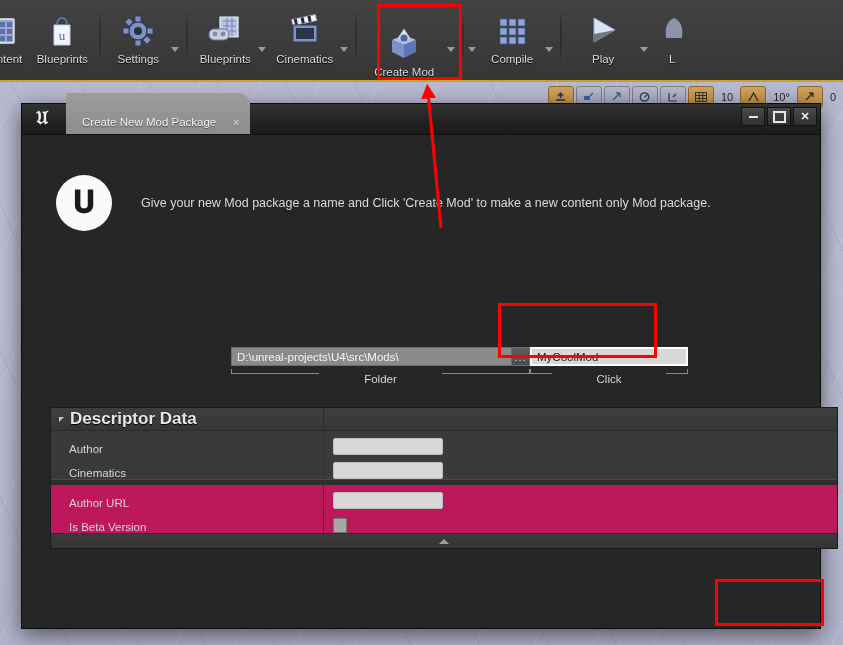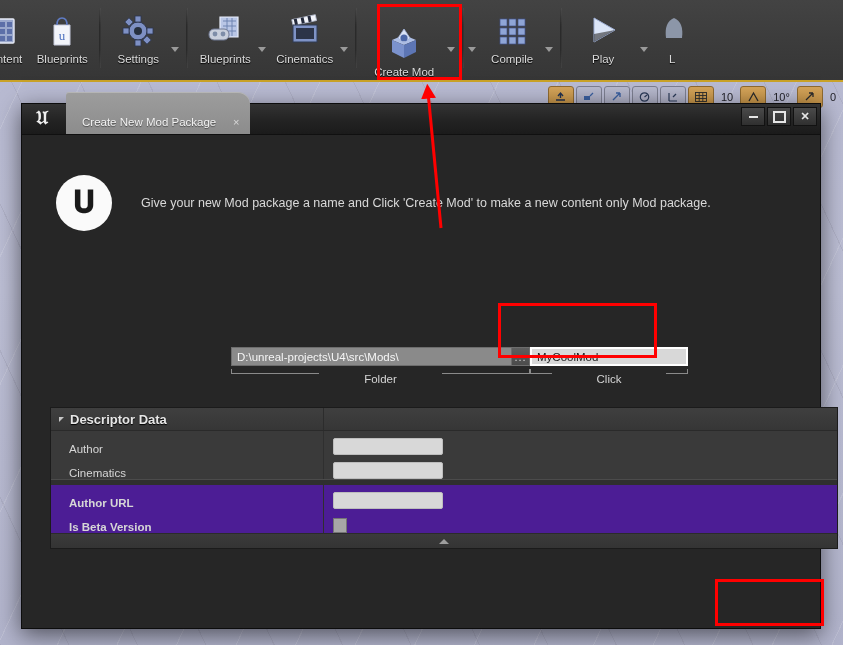--- a/index.html
+++ b/index.html
@@ -164,26 +164,26 @@
   }
   #desc-header {
     height: 22px; display: flex; align-items: center;
     background: linear-gradient(180deg, #3f3f3f 0%, #363636 100%);
     border-bottom: 1px solid #2a2a2a; padding-left: 8px; cursor: pointer;
   }
   #desc-arrow {
     width: 0; height: 0; margin-right: 6px;
     border-top: 5px solid #c6c6c6; border-right: 5px solid transparent;
   }
-  #desc-title { font-size: 13px; font-weight: bold; color: #e6e6e6; text-shadow: 0 1px 1px #000; }
+  #desc-title { font-size: 17px; font-weight: bold; color: #e6e6e6; text-shadow: 0 1px 1px #000; }
   #desc-header-split {
     position: absolute; left: 272px; top: 0; width: 1px; height: 22px; background: #2c2c2c;
   }
   .prop-group { background: #3a3a3a; }
-  .prop-group.alt { background: #4c1d95; font-weight: bold; }
+  .prop-group.alt { background: #be185d; }
   .prop-row {
     height: 24px; display: flex; align-items: flex-end; position: relative;
   }
   .prop-label {
     width: 272px; padding-left: 18px; font-size: 11.5px; color: #d6d6d6;
     box-sizing: border-box;
   }
   .prop-divider {
     position: absolute; left: 272px; top: 0; width: 1px; height: 24px; background: #2f2f2f;
   }

